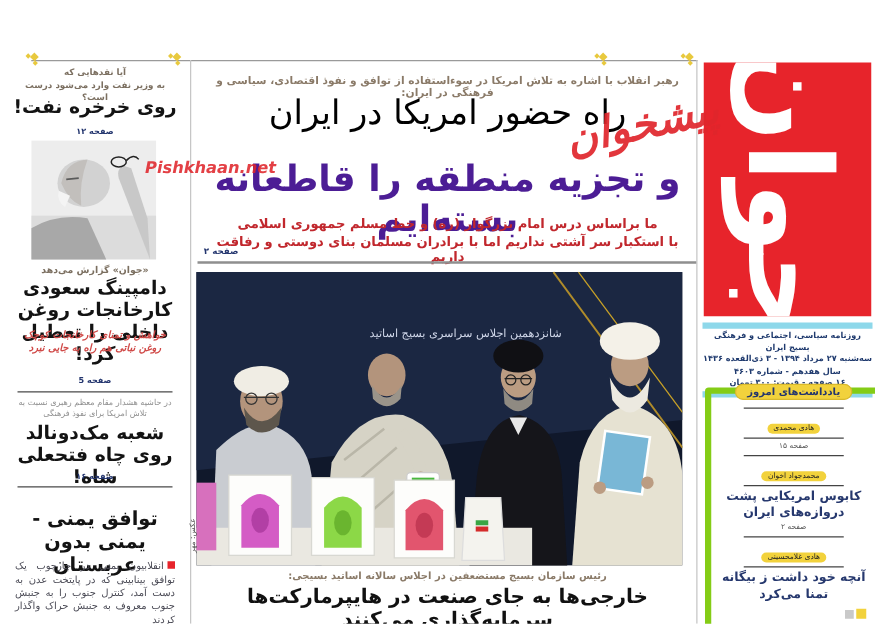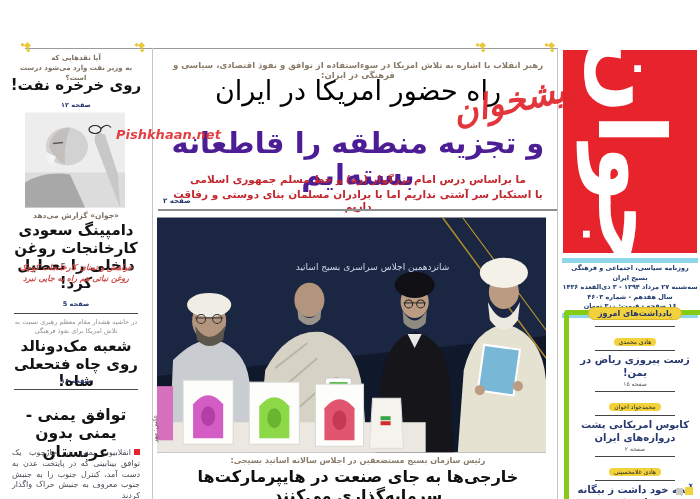--- a/index.html
+++ b/index.html
@@ -83,21 +83,20 @@
     <div class="stripe"></div>
   </div>
 
   <div class="abs notes">
     <div class="badge">یادداشت‌های امروز</div>
     <div class="notes-inner">
       <div class="note">
         <div class="note-rule"></div>
         <span class="note-author">هادی محمدی</span>
         <div class="note-rule"></div>
-        <div class="note-title">ژست پیروزی ریاض در یمن!</div>
         <div class="note-page">صفحه ۱۵</div>
       </div>
       <div class="note">
         <div class="note-rule"></div>
         <span class="note-author">محمدجواد اخوان</span>
         <div class="note-rule"></div>
         <div class="note-title">کابوس امریکایی پشت دروازه‌های ایران</div>
         <div class="note-page">صفحه ۲</div>
       </div>
       <div class="note">

